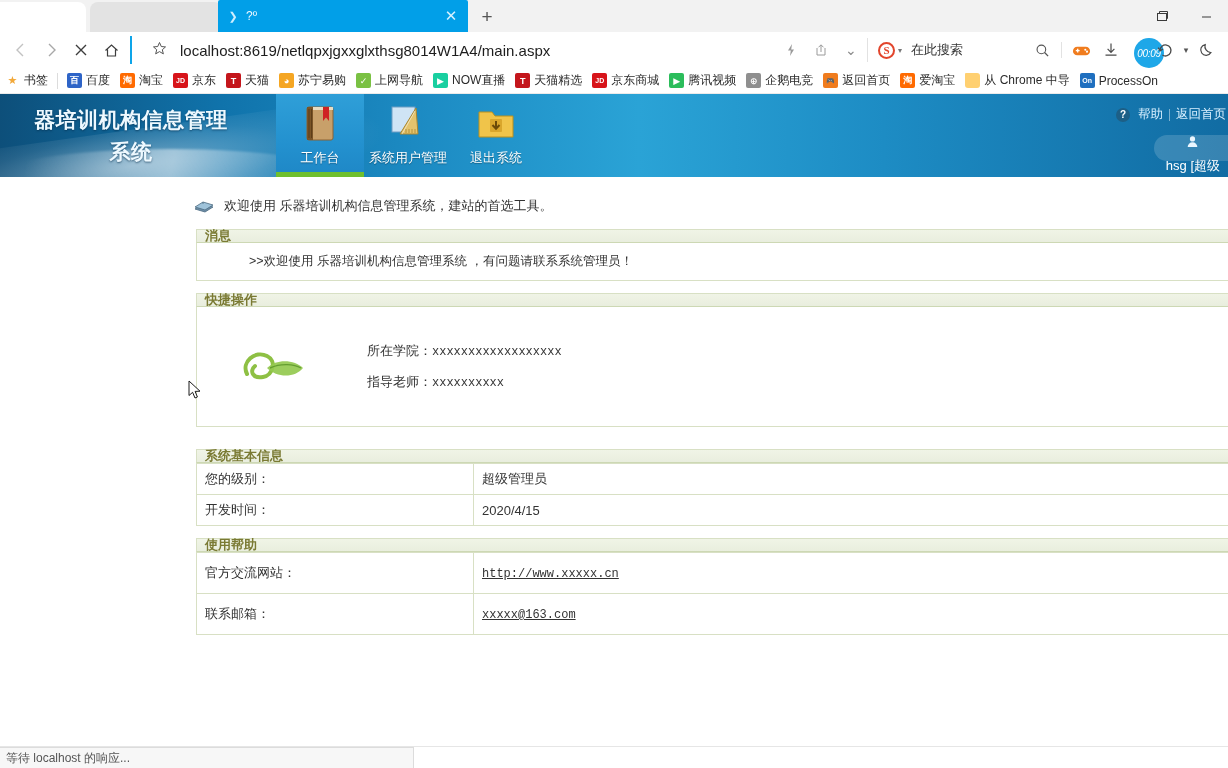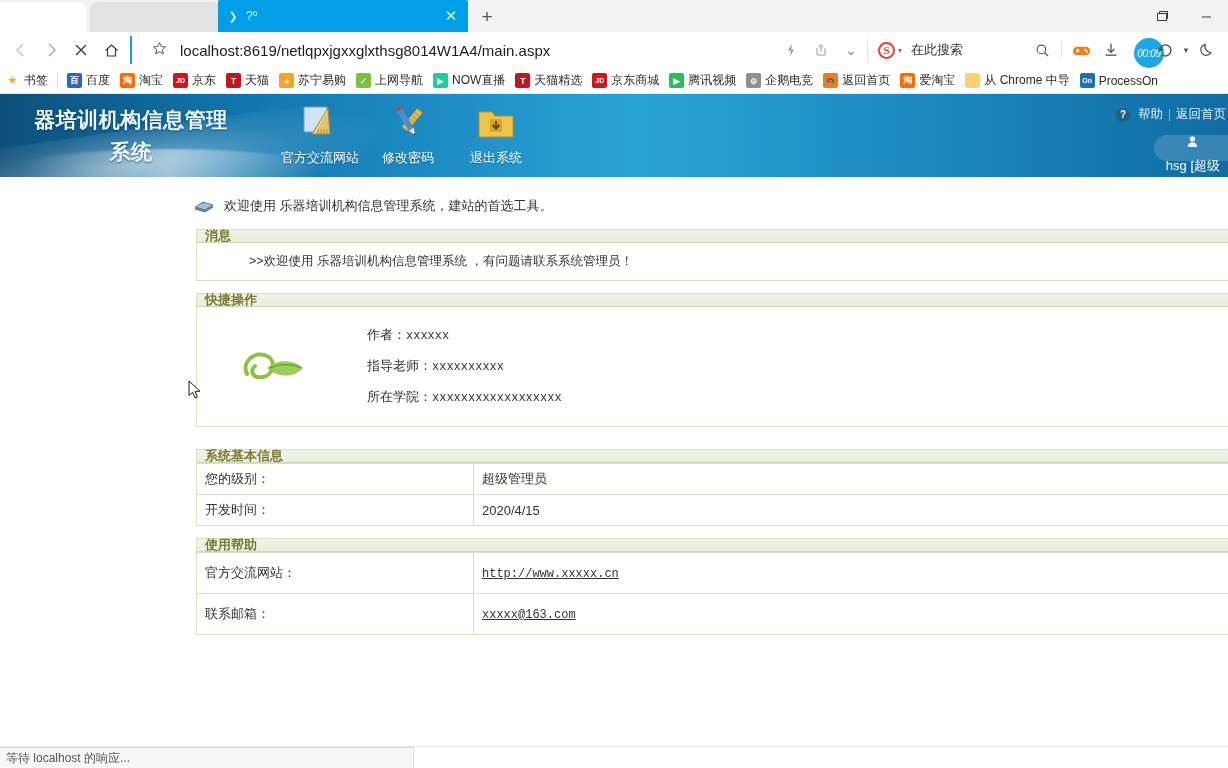--- a/index.html
+++ b/index.html
@@ -422,56 +422,47 @@
       <div class="hdr-glow"></div>
       <div class="hdr-swoosh"></div>
 
       <div class="app-title">
         <div>器培训机构信息管理</div>
         <div>系统</div>
       </div>
 
       <div class="app-nav">
 
+        <div class="navitem active">
+          <svg class="nav-glyph" viewBox="0 0 44 44">
+            <rect x="9" y="5" width="26" height="33" rx="2" fill="#c8a06a" stroke="#8a6334" stroke-width="1"></rect>
+            <rect x="9" y="5" width="6" height="33" fill="#7a5427"></rect>
+            <rect x="10.5" y="7" width="1" height="29" fill="#5d3d18"></rect>
+            <rect x="13" y="7" width="1" height="29" fill="#5d3d18"></rect>
+            <rect x="15" y="5" width="20" height="3" fill="#e8dcc2"></rect>
+            <path d="M25 5 L31 5 L31 19 L28 15.5 L25 19 Z" fill="#cf2222"></path>
+          </svg>
+          <div class="nav-label">工作台</div>
+        </div>
 
         <div class="navitem">
           <svg class="nav-glyph" viewBox="0 0 44 44">
             <rect x="6" y="5" width="23" height="25" fill="#cfe4f5" stroke="#6f9dc4" stroke-width="1"></rect>
             <path d="M14 32 L30 6 L32 32 Z" fill="#e3c36d" stroke="#a8862f" stroke-width="1"></path>
             <path d="M16 32 L29 9" stroke="#fff" stroke-width="1" opacity="0.5"></path>
             <g stroke="#a8862f" stroke-width="0.8">
               <line x1="20" y1="31" x2="20" y2="27"></line>
                 <line x1="23" y1="31" x2="23" y2="27"></line>
               <line x1="26" y1="31" x2="26" y2="27"></line>
                 <line x1="29" y1="31" x2="29" y2="27"></line>
             </g>
           </svg>
-          <div class="nav-label">官方交流网站</div>
-        </div>
-
-        <div class="navitem">
-          <svg class="nav-glyph" viewBox="0 0 44 44">
-            <g transform="rotate(40 22 22)">
-              <rect x="19" y="4" width="7" height="24" fill="#e5b84f" stroke="#a8862f" stroke-width="0.8"></rect>
-              <g stroke="#a8862f" stroke-width="0.7">
-                <line x1="19" y1="9" x2="26" y2="9"></line>
-                  <line x1="19" y1="13" x2="26" y2="13"></line>
-                <line x1="19" y1="17" x2="26" y2="17"></line>
-                  <line x1="19" y1="21" x2="26" y2="21"></line>
-              </g>
-            </g>
-            <g transform="rotate(-32 22 22)">
-              <rect x="19" y="6" width="6" height="22" fill="#4a8fd4"></rect>
-              <path d="M19 28 L25 28 L22 36 Z" fill="#f0d7b4"></path>
-              <path d="M20.8 33.5 L23.2 33.5 L22 36 Z" fill="#2f2f2f"></path>
-              <rect x="19" y="3" width="6" height="3" fill="#d93b3b"></rect>
-            </g>
-          </svg>
-          <div class="nav-label">修改密码</div>
-        </div>
+          <div class="nav-label">系统用户管理</div>
+        </div>
+
 
         <div class="navitem">
           <svg class="nav-glyph" viewBox="0 0 44 44">
             <path d="M5 10 L18 10 L21 14 L39 14 L39 35 L5 35 Z" fill="#f0c44a" stroke="#b8901e" stroke-width="1"></path>
             <rect x="16" y="17" width="12" height="13" rx="1" fill="#d9a62c"></rect>
             <path d="M22 19 L22 26 M18.5 23 L22 26.8 L25.5 23" fill="none" stroke="#6b4a08" stroke-width="2"></path>
           </svg>
           <div class="nav-label">退出系统</div>
         </div>
       </div>
@@ -522,27 +513,24 @@
         <div class="panel-body quick-body">
           <div class="quick-logo">
             <svg width="80" height="46" viewBox="0 0 80 46">
               <path d="M10 30 C4 18, 18 6, 30 12 C40 17, 36 31, 26 33 C16 35, 12 27, 18 22" fill="none" stroke="#8ec044" stroke-width="4" stroke-linecap="round"></path>
               <path d="M30 24 C40 14, 58 16, 66 24 C58 34, 40 34, 30 24 Z" fill="#94c94f" opacity="0.92"></path>
               <path d="M33 24 C44 19, 57 20, 64 24" fill="none" stroke="#4f8a1f" stroke-width="1.4" opacity="0.7"></path>
             </svg>
           </div>
           <div class="quick-info">
             <div>
-              <span class="qi-label">作者：</span><span class="qi-val">xxxxxx</span>
+              <span class="qi-label">所在学院：</span><span class="qi-val">xxxxxxxxxxxxxxxxxx</span>
             </div>
             <div>
               <span class="qi-label">指导老师：</span><span class="qi-val">xxxxxxxxxx</span>
-            </div>
-            <div>
-              <span class="qi-label">所在学院：</span><span class="qi-val">xxxxxxxxxxxxxxxxxx</span>
             </div>
           </div>
         </div>
       </div>
 
       <div class="spacer-gap"></div>
 
       <div class="panel">
         <div class="panel-head">系统基本信息</div>
         <table class="kvtable">

